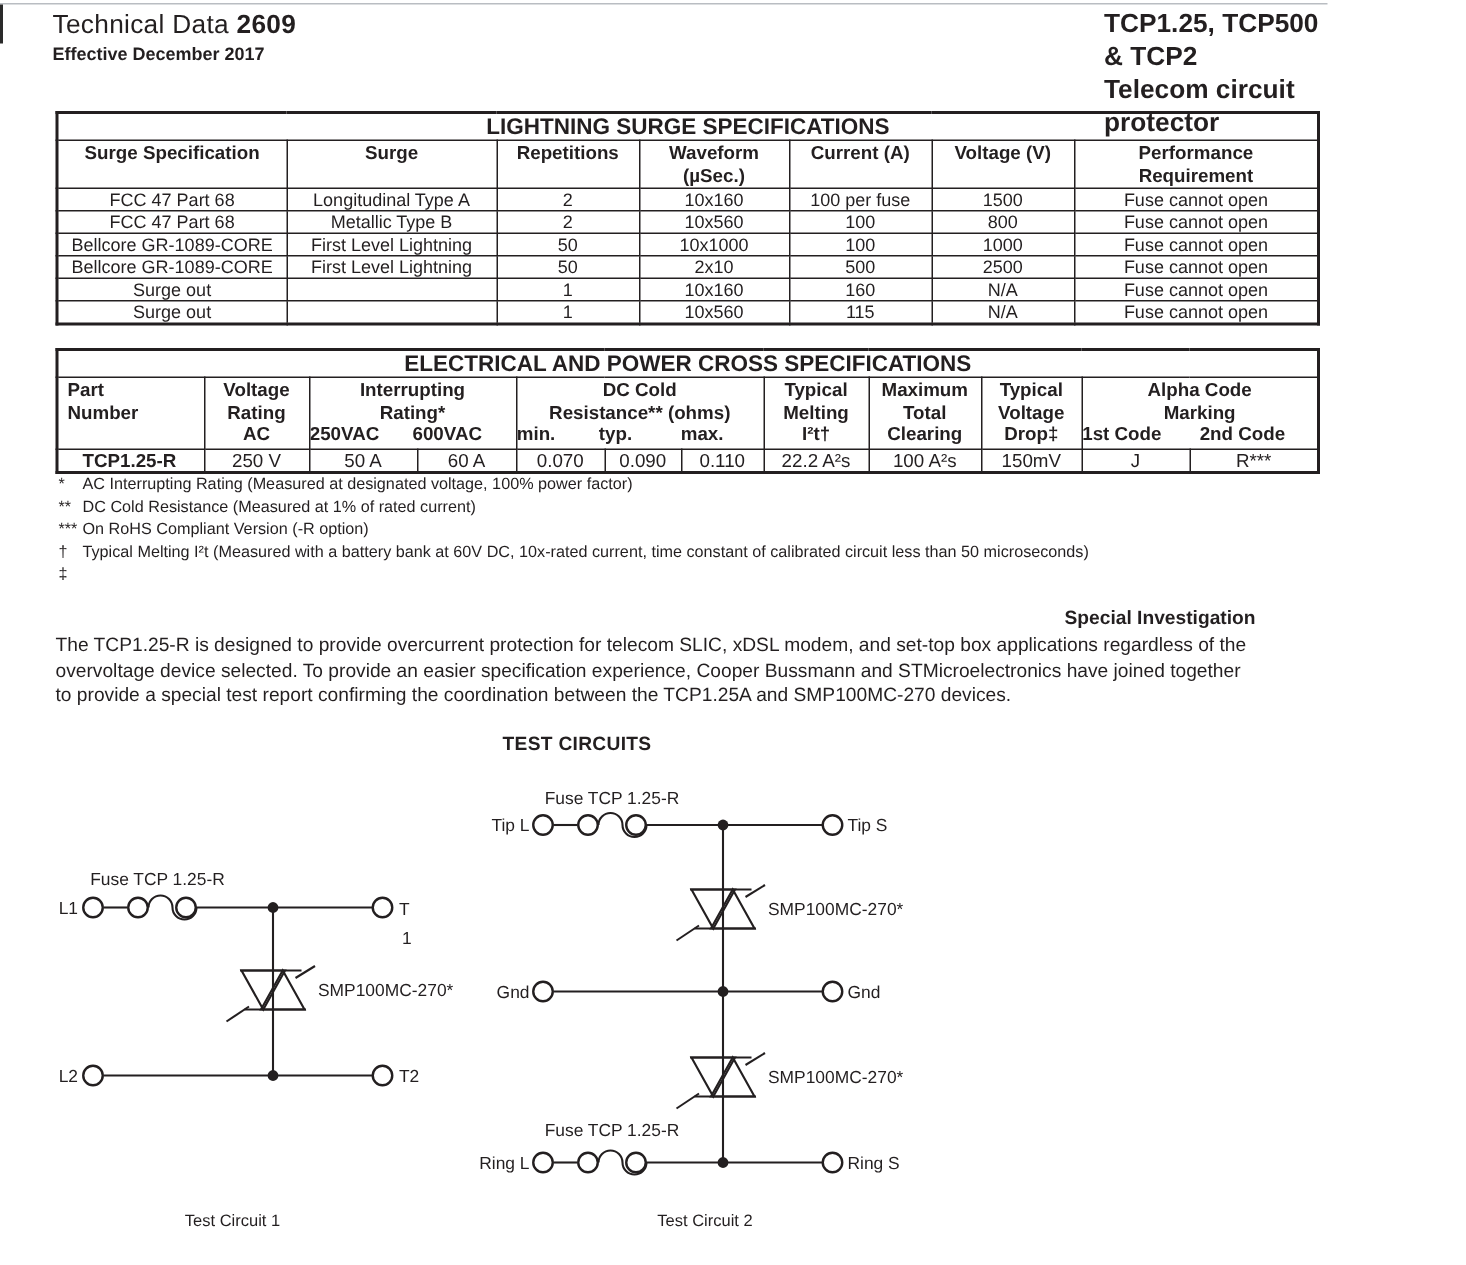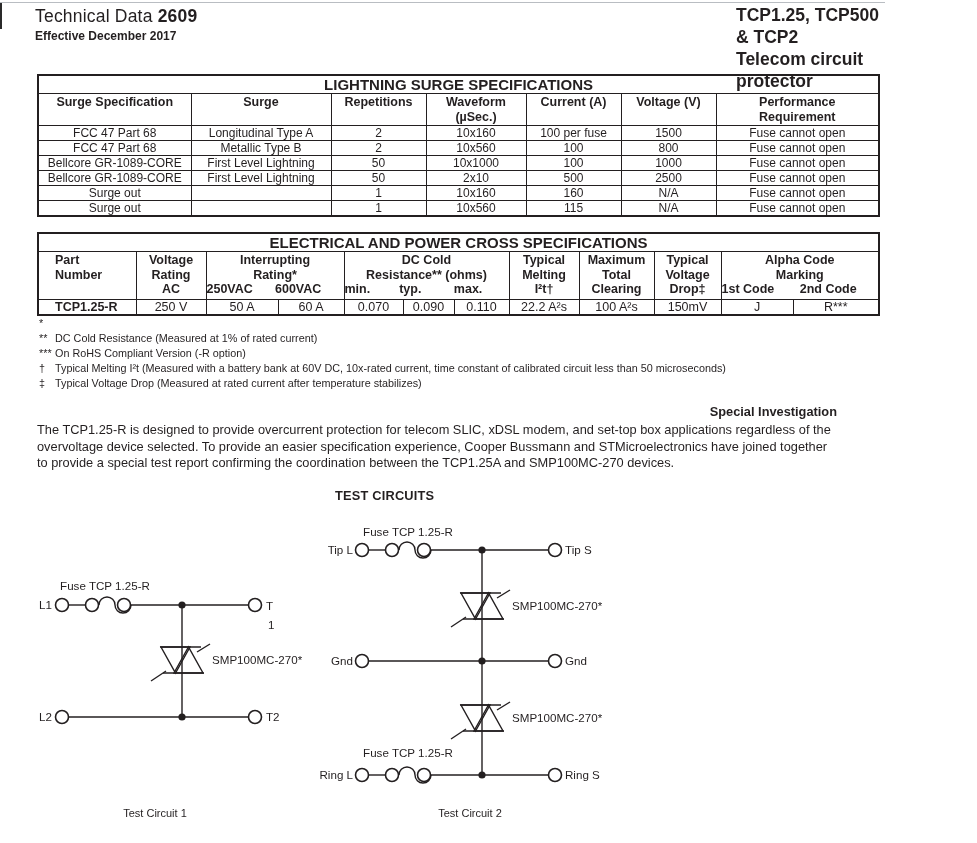--- a/index.html
+++ b/index.html
@@ -25,21 +25,21 @@
   .spec-table { position:absolute; left:37px; width:841px; border:2px solid #231f20; }
   .spec-table td { border:1px solid #231f20; font-size:12px; text-align:center; overflow:hidden; white-space:nowrap; }
   .spec-table .title-row td { font-size:15px; font-weight:700; height:17px; }
   .t1 { top:74px; }
   .t1 .head td { font-weight:700; font-size:12.5px; vertical-align:top; height:31px; line-height:15px; padding-top:1px; }
   .t1 .data td { height:15px; }
 
   .t2 { top:232px; }
   .t2 .head td { font-weight:700; font-size:12.5px; vertical-align:top; padding:1px 0 2px 0; }
   .hline { height:14.5px; line-height:14.5px; text-align:center; }
-  .hline.left { text-align:left; padding-left:16px; }
+  .hline.left { text-align:left; padding-left:6px; }
   .subflex { display:flex; }
   .subflex span { flex:1; text-align:left; }
   .t2 .data td { height:16px; font-size:12.5px; }
   .t2 .data .part { text-align:left; font-weight:700; padding-left:16px; }
 
   
   .footnotes { position:absolute; left:39px; top:316px; width:830px; font-size:10.8px; }
   .fn { display:flex; line-height:15px; }
   .fn .mark { width:16px; flex:0 0 16px; }
 
@@ -256,36 +256,36 @@
       <td>150mV</td>
       <td>J</td>
       <td>R***</td>
     </tr>
   </tbody>
     </table>
 
   <div class="footnotes">
     <div class="fn">
         <span class="mark">*</span>
+        <span>AC Interrupting Rating (Measured at designated voltage, 100% power factor)</span>
       </div>
     <div class="fn">
         <span class="mark">**</span>
         <span>DC Cold Resistance (Measured at 1% of rated current)</span>
       </div>
     <div class="fn">
         <span class="mark">***</span>
         <span>On RoHS Compliant Version (-R option)</span>
       </div>
     <div class="fn">
         <span class="mark">†</span>
         <span>Typical Melting I²t (Measured with a battery bank at 60V DC, 10x-rated current, time constant of calibrated circuit less than 50 microseconds)</span>
       </div>
     <div class="fn">
         <span class="mark">‡</span>
-        <span>Typical Voltage Drop (Measured at rated current after temperature stabilizes)</span>
       </div>
   </div>
 
   <div class="special">
     <h3>Special Investigation</h3>
     <p>The TCP1.25-R is designed to provide overcurrent protection for telecom SLIC, xDSL modem, and set-top box applications regardless of the overvoltage device selected.  To provide an easier specification experience, Cooper Bussmann and STMicroelectronics have joined together to provide a special test report confirming the coordination between the TCP1.25A and SMP100MC-270 devices.</p>
   </div>
 
   <div class="tc-heading">TEST CIRCUITS</div>
 

